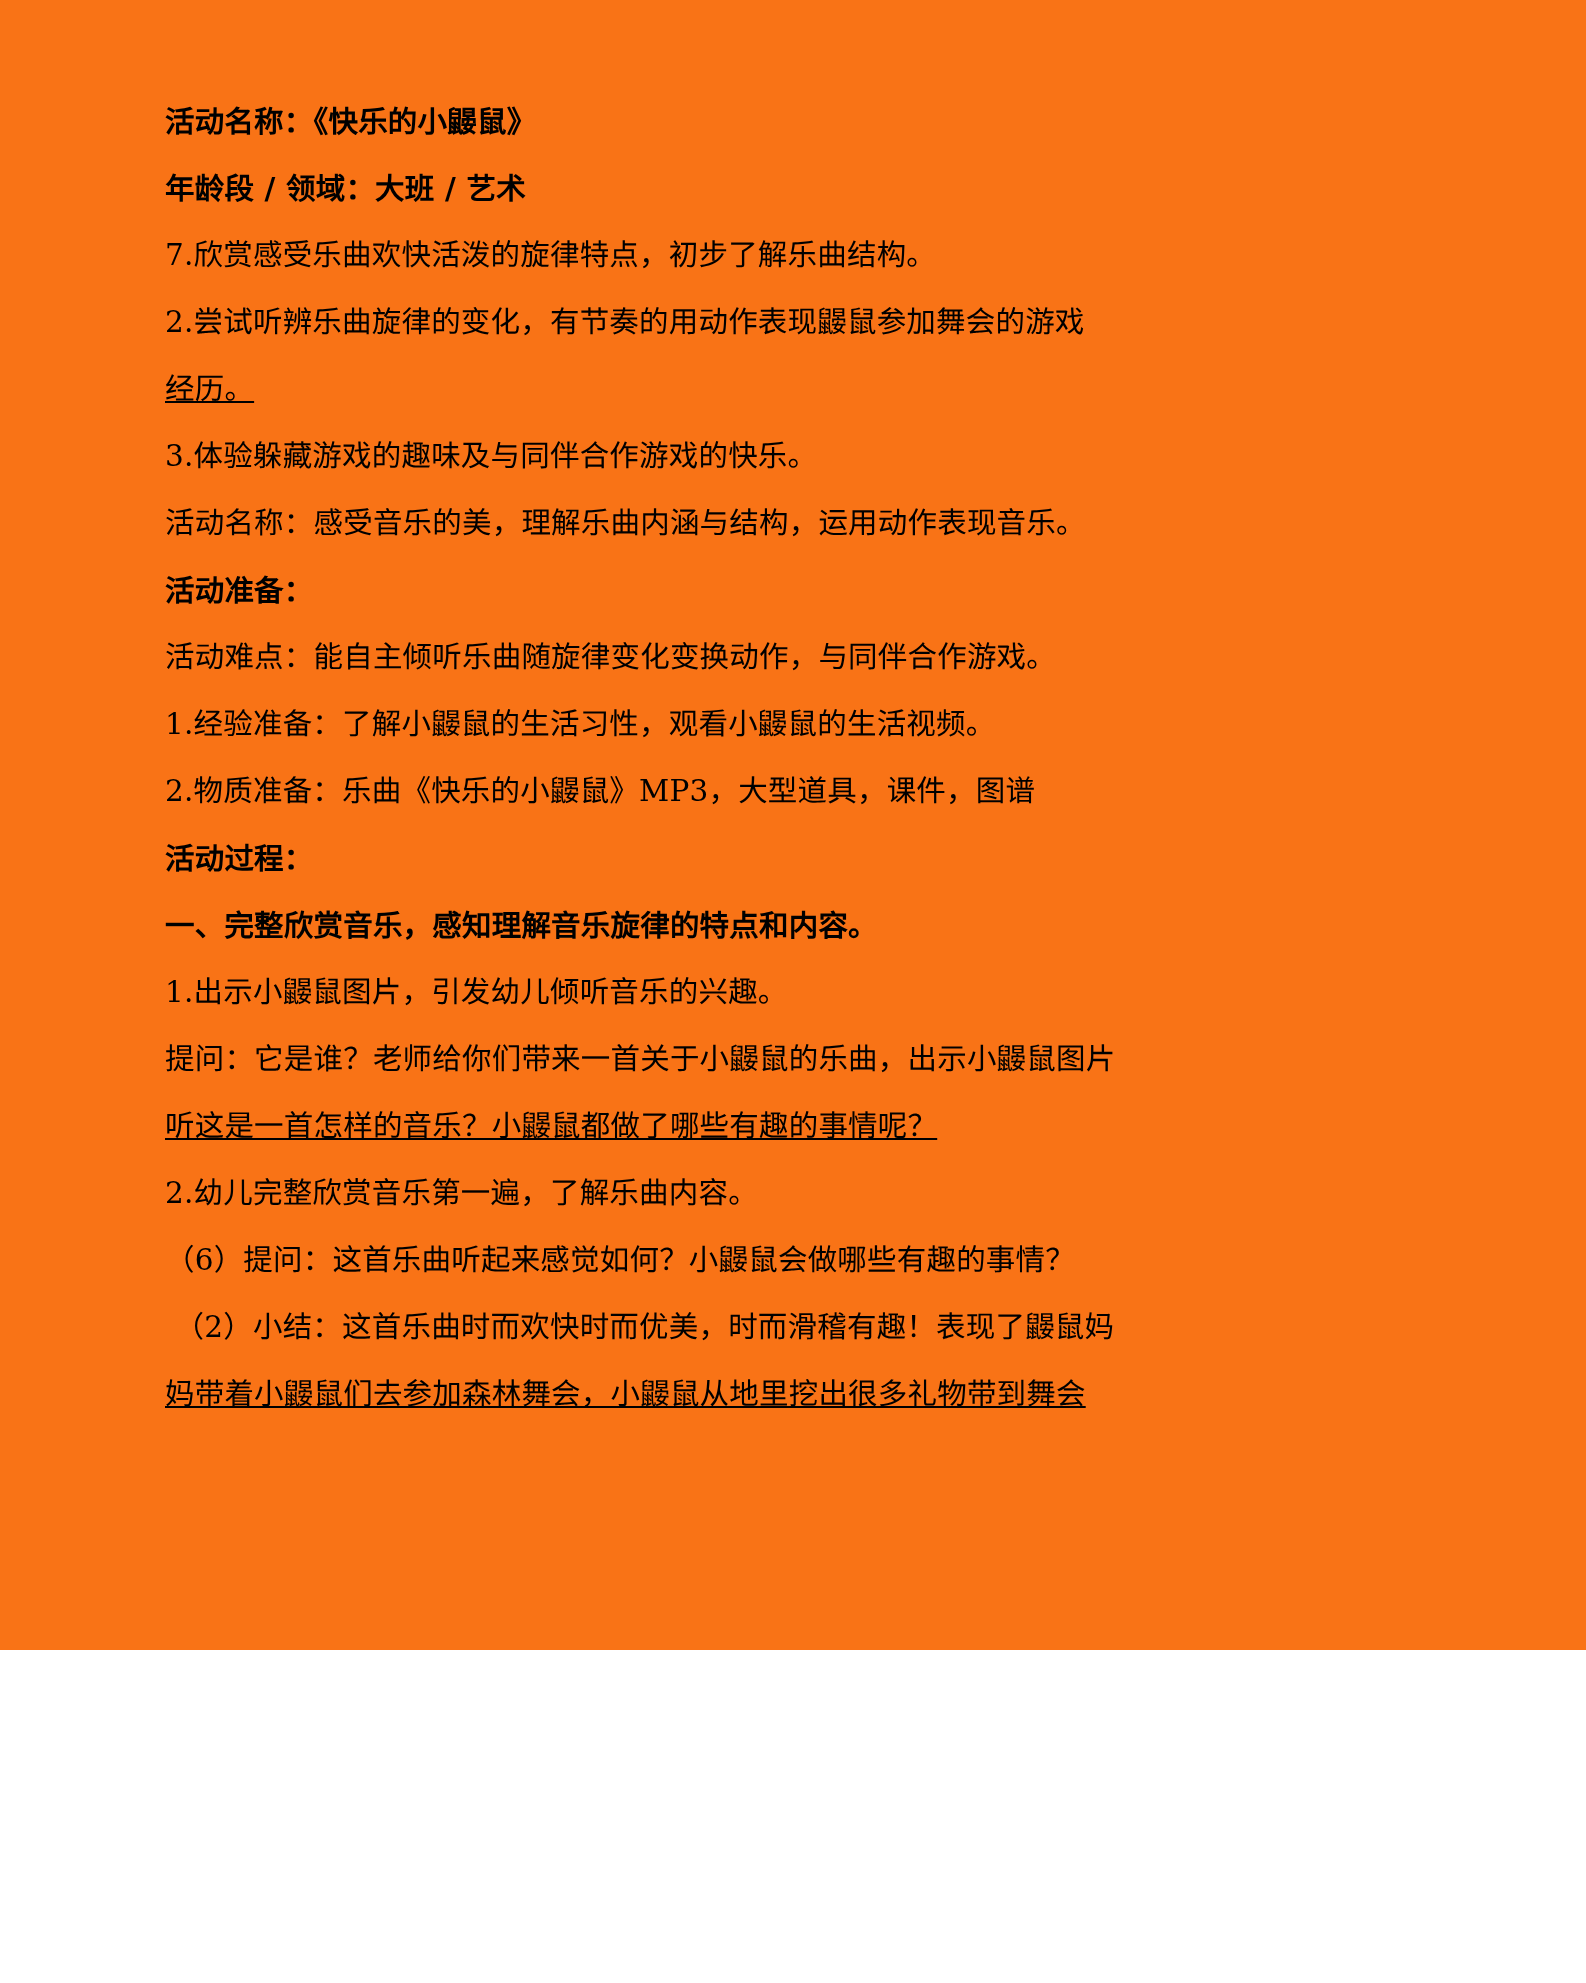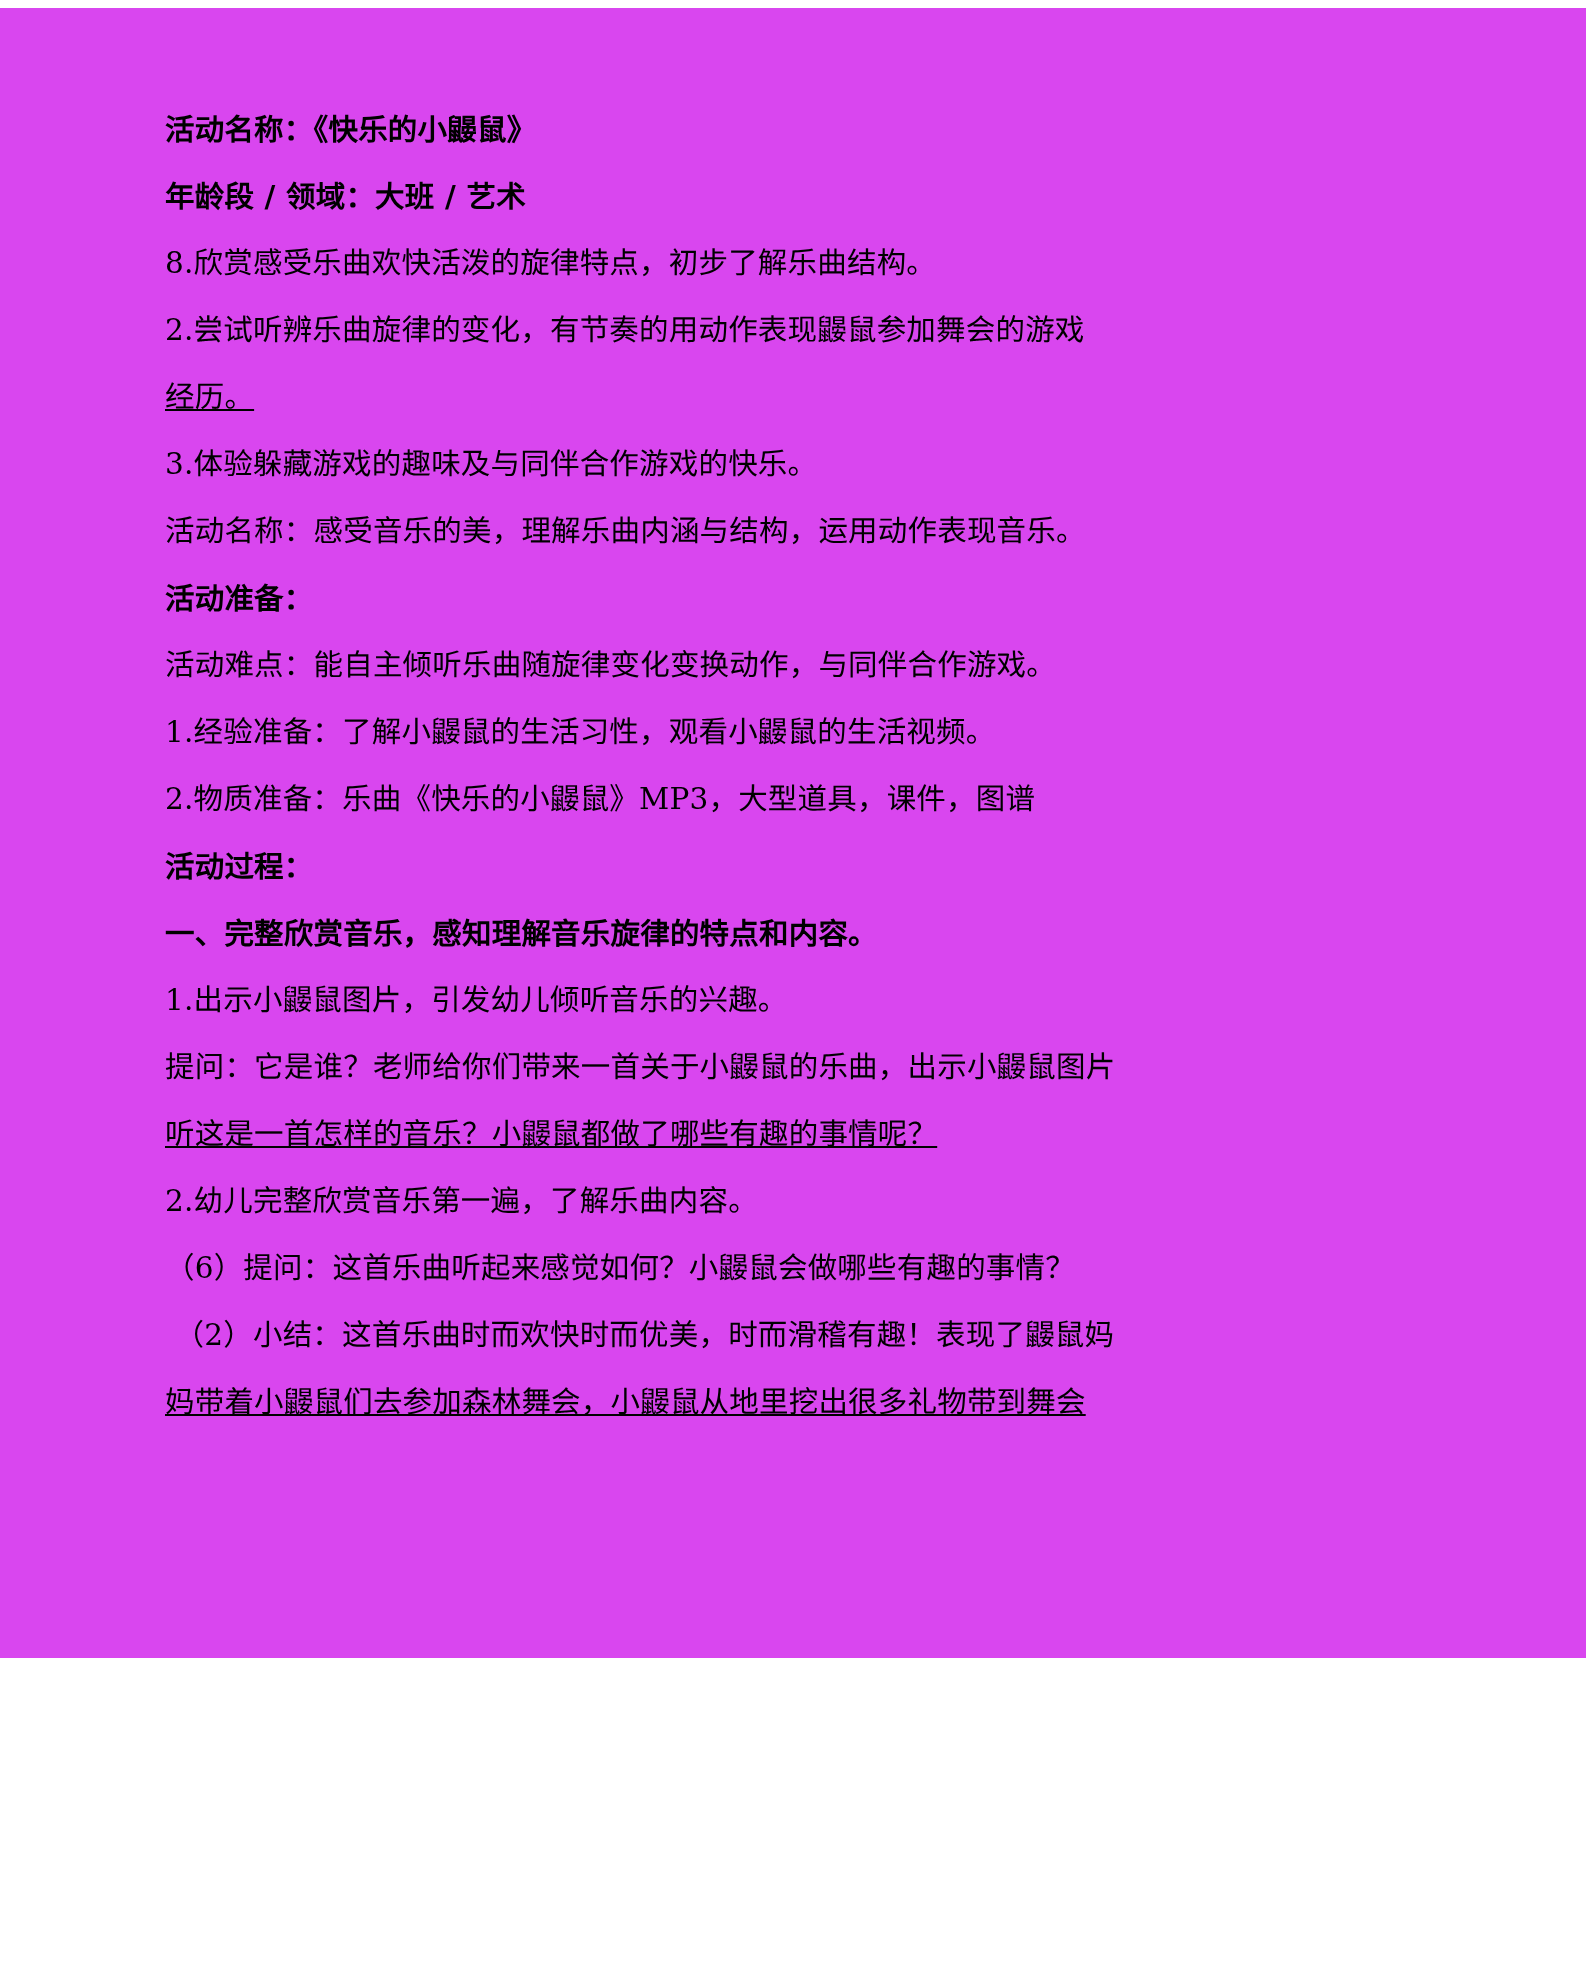--- a/index.html
+++ b/index.html
@@ -6,22 +6,22 @@
   html, body {
     margin: 0;
     padding: 0;
     background: #ffffff;
   }
 
   .page {
     position: relative;
     width: 1586px;
     height: 1650px;
-    background: #d946ef;
-    margin: 8px auto;
+    background: #f97316;
+    margin: 0 auto;
     overflow: hidden;
     box-sizing: border-box;
   }
 
   .doc-body {
     position: absolute;
     left: 165px;
     top: 88px;
     width: 1170px;
   }
@@ -51,21 +51,21 @@
 <body>
 
 <div class="page">
   <div class="doc-body">
 
     <div class="line bold">活动名称：《快乐的小鼹鼠》</div>
 
     <div class="line bold">年龄段 / 领域：大班 / 艺术</div>
 
 
-    <div class="line">8.欣赏感受乐曲欢快活泼的旋律特点，初步了解乐曲结构。</div>
+    <div class="line">7.欣赏感受乐曲欢快活泼的旋律特点，初步了解乐曲结构。</div>
 
     <div class="line">2.尝试听辨乐曲旋律的变化，有节奏的用动作表现鼹鼠参加舞会的游戏</div>
 
     <div class="line cont">经历。</div>
 
     <div class="line">3.体验躲藏游戏的趣味及与同伴合作游戏的快乐。</div>
 
     <div class="line"><span class="bold">活动名称：</span><span>感受音乐的美，理解乐曲内涵与结构，运用动作表现音乐。</span></div>
 
     <div class="line bold">活动准备：</div>

